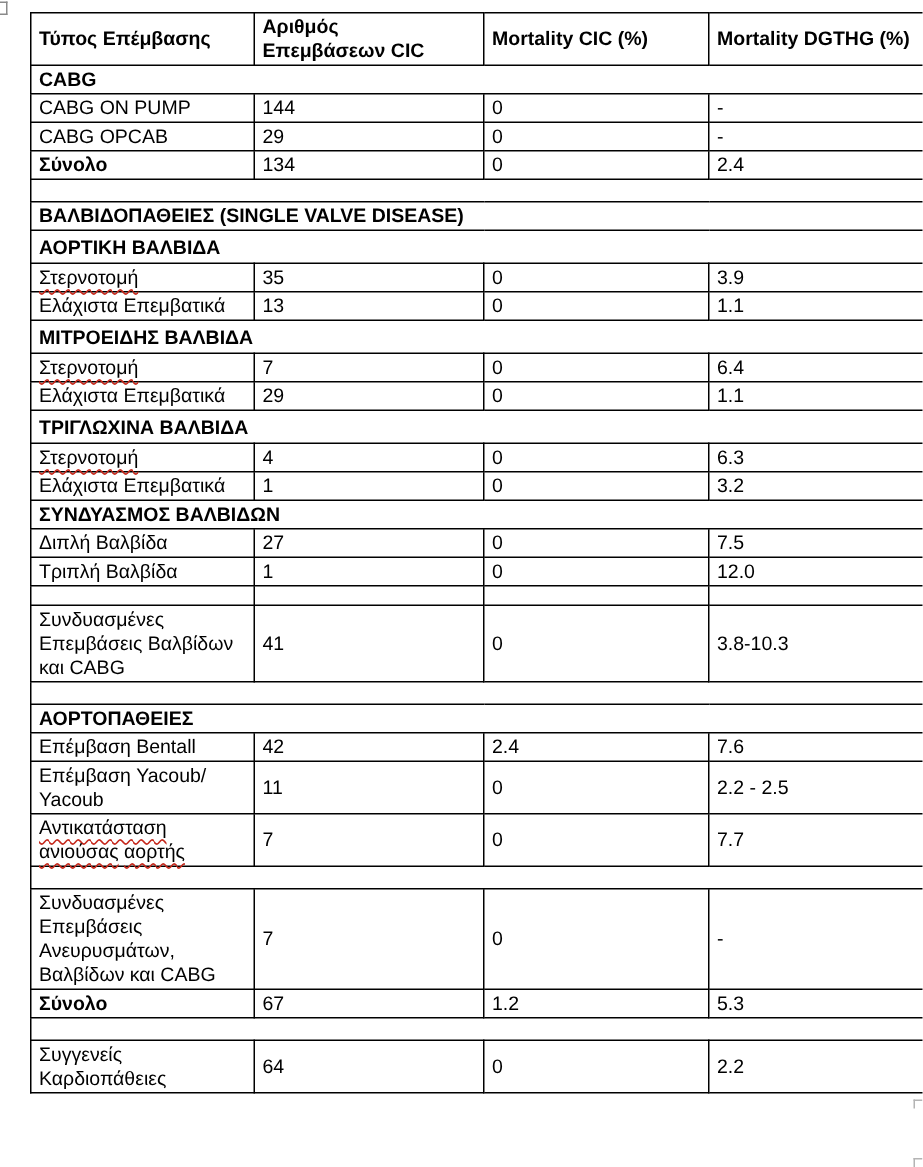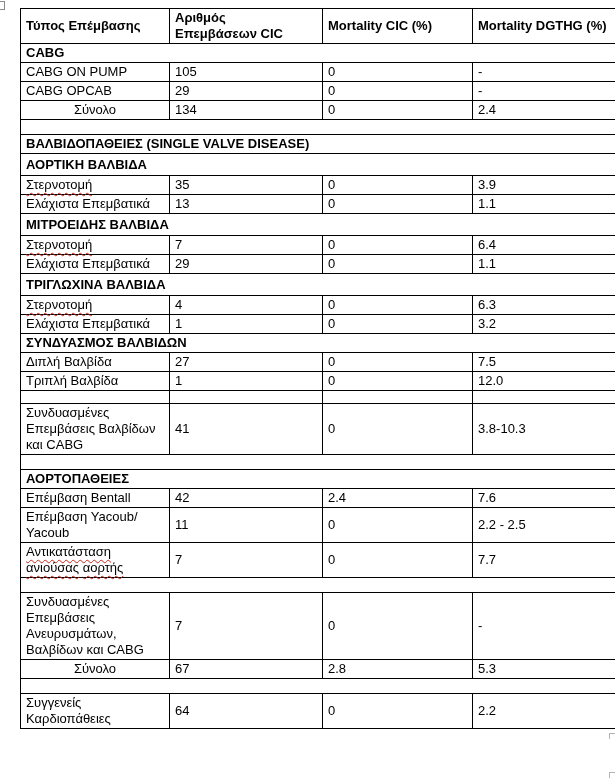--- a/index.html
+++ b/index.html
@@ -30,21 +30,21 @@
     text-align: left;
     font-weight: normal;
     word-wrap: break-word;
   }
   th { font-weight: bold; vertical-align: middle; }
   tr.data-row td { height: 17px; }
   td.section-cell { text-align: left; font-weight: bold; height: 16px; }
   tr.section-row.tall td.section-cell { height: 22px; }
   td.spacer-merged { height: 15px; }
   td.spacer-cell { height: 13px; }
-  .bold-cell { font-weight: normal; text-align: center; }
+  .bold-cell { font-weight: bold; }
   .misspelled {
     text-decoration-line: underline;
     text-decoration-style: wavy;
     text-decoration-thickness: 1px;
     text-underline-offset: 2.5px;
   }
 
   
   .table-handle {
     position: absolute; left: 0; top: 1px;
@@ -79,21 +79,21 @@
           <th>Τύπος Επέμβασης</th>
           <th>Αριθμός<br>Επεμβάσεων CIC</th>
           <th>Mortality CIC (%)</th>
           <th>Mortality DGTHG (%)</th>
         </tr>
         <tr class="section-row section-row">
           <td colspan="4" class="section-cell">CABG</td>
         </tr>
         <tr class="data-row">
           <td>CABG ON PUMP</td>
-          <td>105</td>
+          <td>144</td>
           <td>0</td>
           <td>-</td>
         </tr>
         <tr class="data-row">
           <td>CABG OPCAB</td>
           <td>29</td>
           <td>0</td>
           <td>-</td>
         </tr>
         <tr class="data-row">
@@ -209,21 +209,21 @@
         </tr>
         <tr class="data-row">
           <td>Συνδυασμένες Επεμβάσεις Ανευρυσμάτων, Βαλβίδων και CABG</td>
           <td>7</td>
           <td>0</td>
           <td>-</td>
         </tr>
         <tr class="data-row">
           <td class="bold-cell">Σύνολο</td>
           <td>67</td>
-          <td>2.8</td>
+          <td>1.2</td>
           <td>5.3</td>
         </tr>
         <tr class="spacer-row">
           <td colspan="4" class="spacer-merged"></td>
         </tr>
         <tr class="data-row">
           <td>Συγγενείς Καρδιοπάθειες</td>
           <td>64</td>
           <td>0</td>
           <td>2.2</td>

